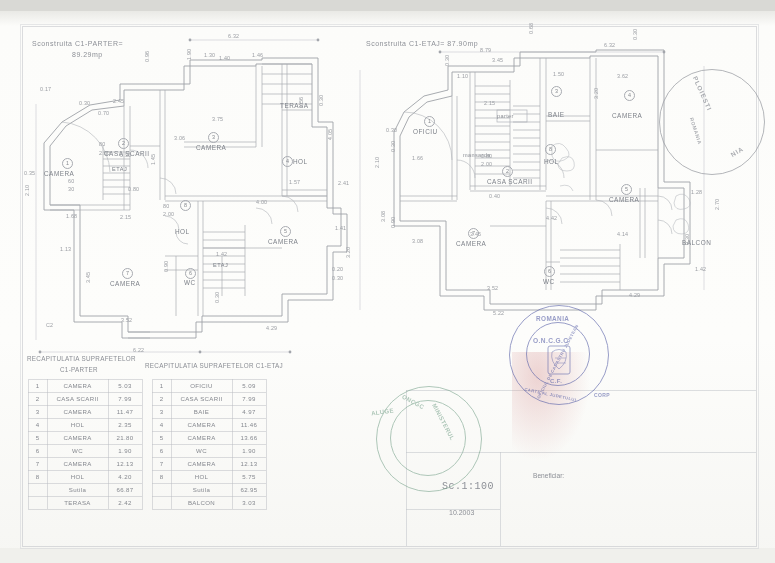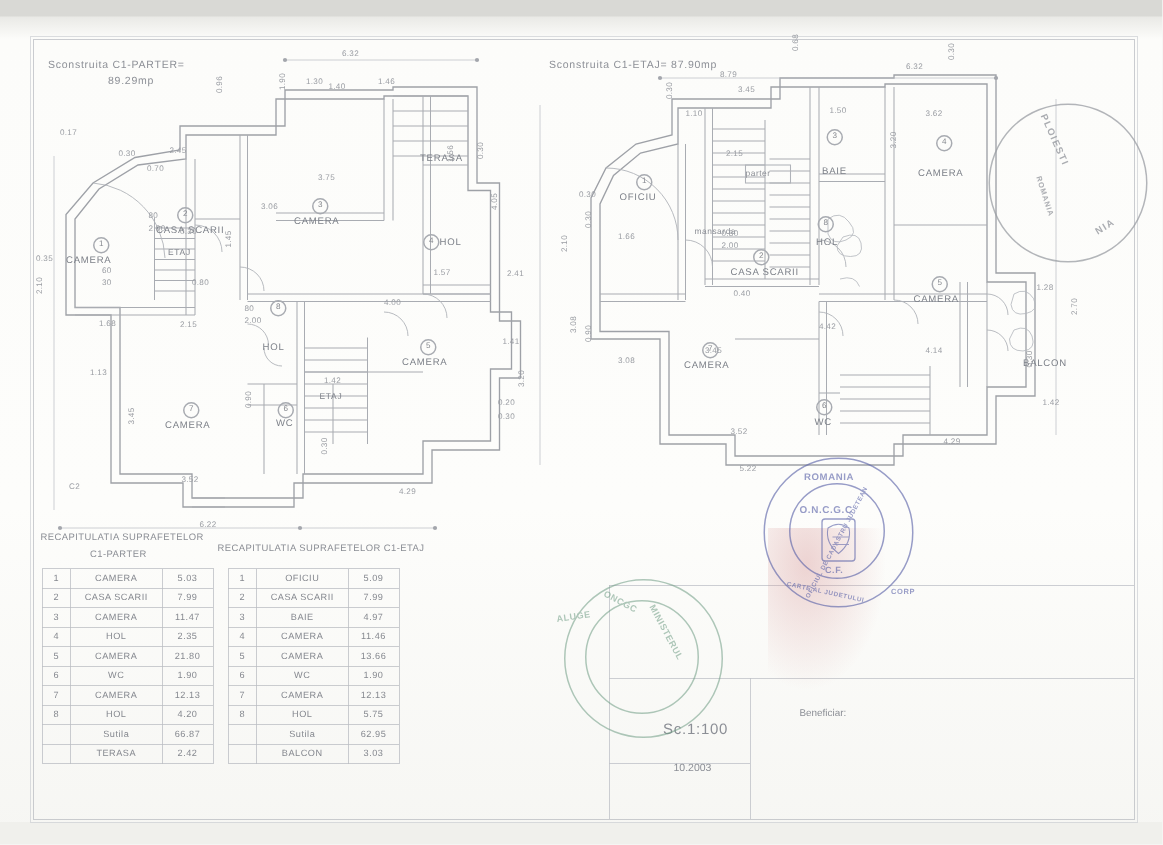--- a/index.html
+++ b/index.html
@@ -345,21 +345,21 @@
   <div class="lbl rm" style="left:544px;top:158px;">HOL</div>
 
   <div class="lbl" style="left:463px;top:152px;font-size:5.6px;">mansarda</div>
   <div class="lbl" style="left:497px;top:113px;font-size:5.6px;">parter</div>
   <div class="lbl rm" style="left:682px;top:239px;">BALCON</div>
 
   <div class="lbl tblh" style="left:27px;top:355px;">RECAPITULATIA SUPRAFETELOR</div>
   <div class="lbl tblh" style="left:60px;top:366px;">C1-PARTER</div>
   <div class="lbl tblh" style="left:145px;top:362px;">RECAPITULATIA SUPRAFETELOR  C1-ETAJ</div>
 
-  <div class="tbtxt" style="left:442px;top:481px;font-size:10px;letter-spacing:.5px;">Sc.1:100</div>
+  <div class="tbtxt" style="left:442px;top:481px;font-size:10px;letter-spacing:.5px;font-family:Liberation Mono, monospace;">Sc.1:100</div>
   <div class="tbtxt" style="left:449px;top:509px;font-size:7px;">10.2003</div>
   <div class="tbtxt" style="left:533px;top:472px;font-size:6.6px;">Beneficiar:</div>
 
   <div id="redsmear"></div>
 
   <div class="stamp" id="stamp-blue">
     <div id="stamp-blue-inner"></div>
     <div class="stamptxt" style="left:26px;top:9px;font-size:6.4px;">ROMANIA</div>
     <div class="stamptxt" style="left:23px;top:31px;font-size:6.6px;">O.N.C.G.C</div>
     <div class="stamptxt" style="left:40px;top:72px;font-size:6px;">C.F.</div>

